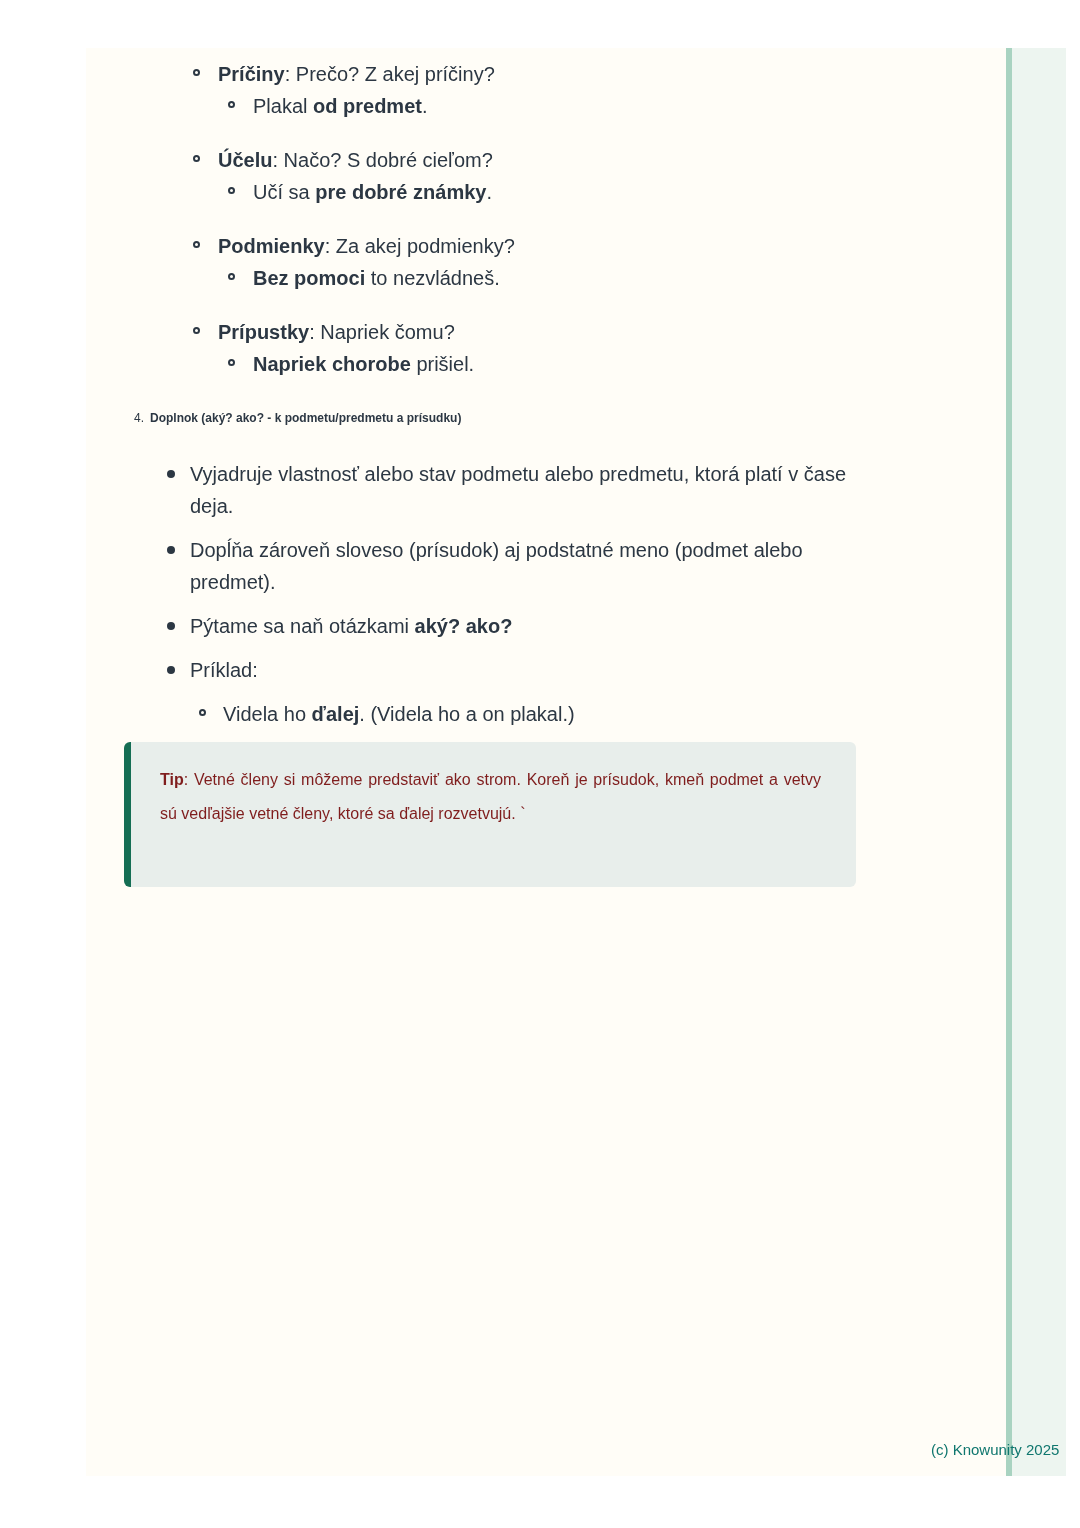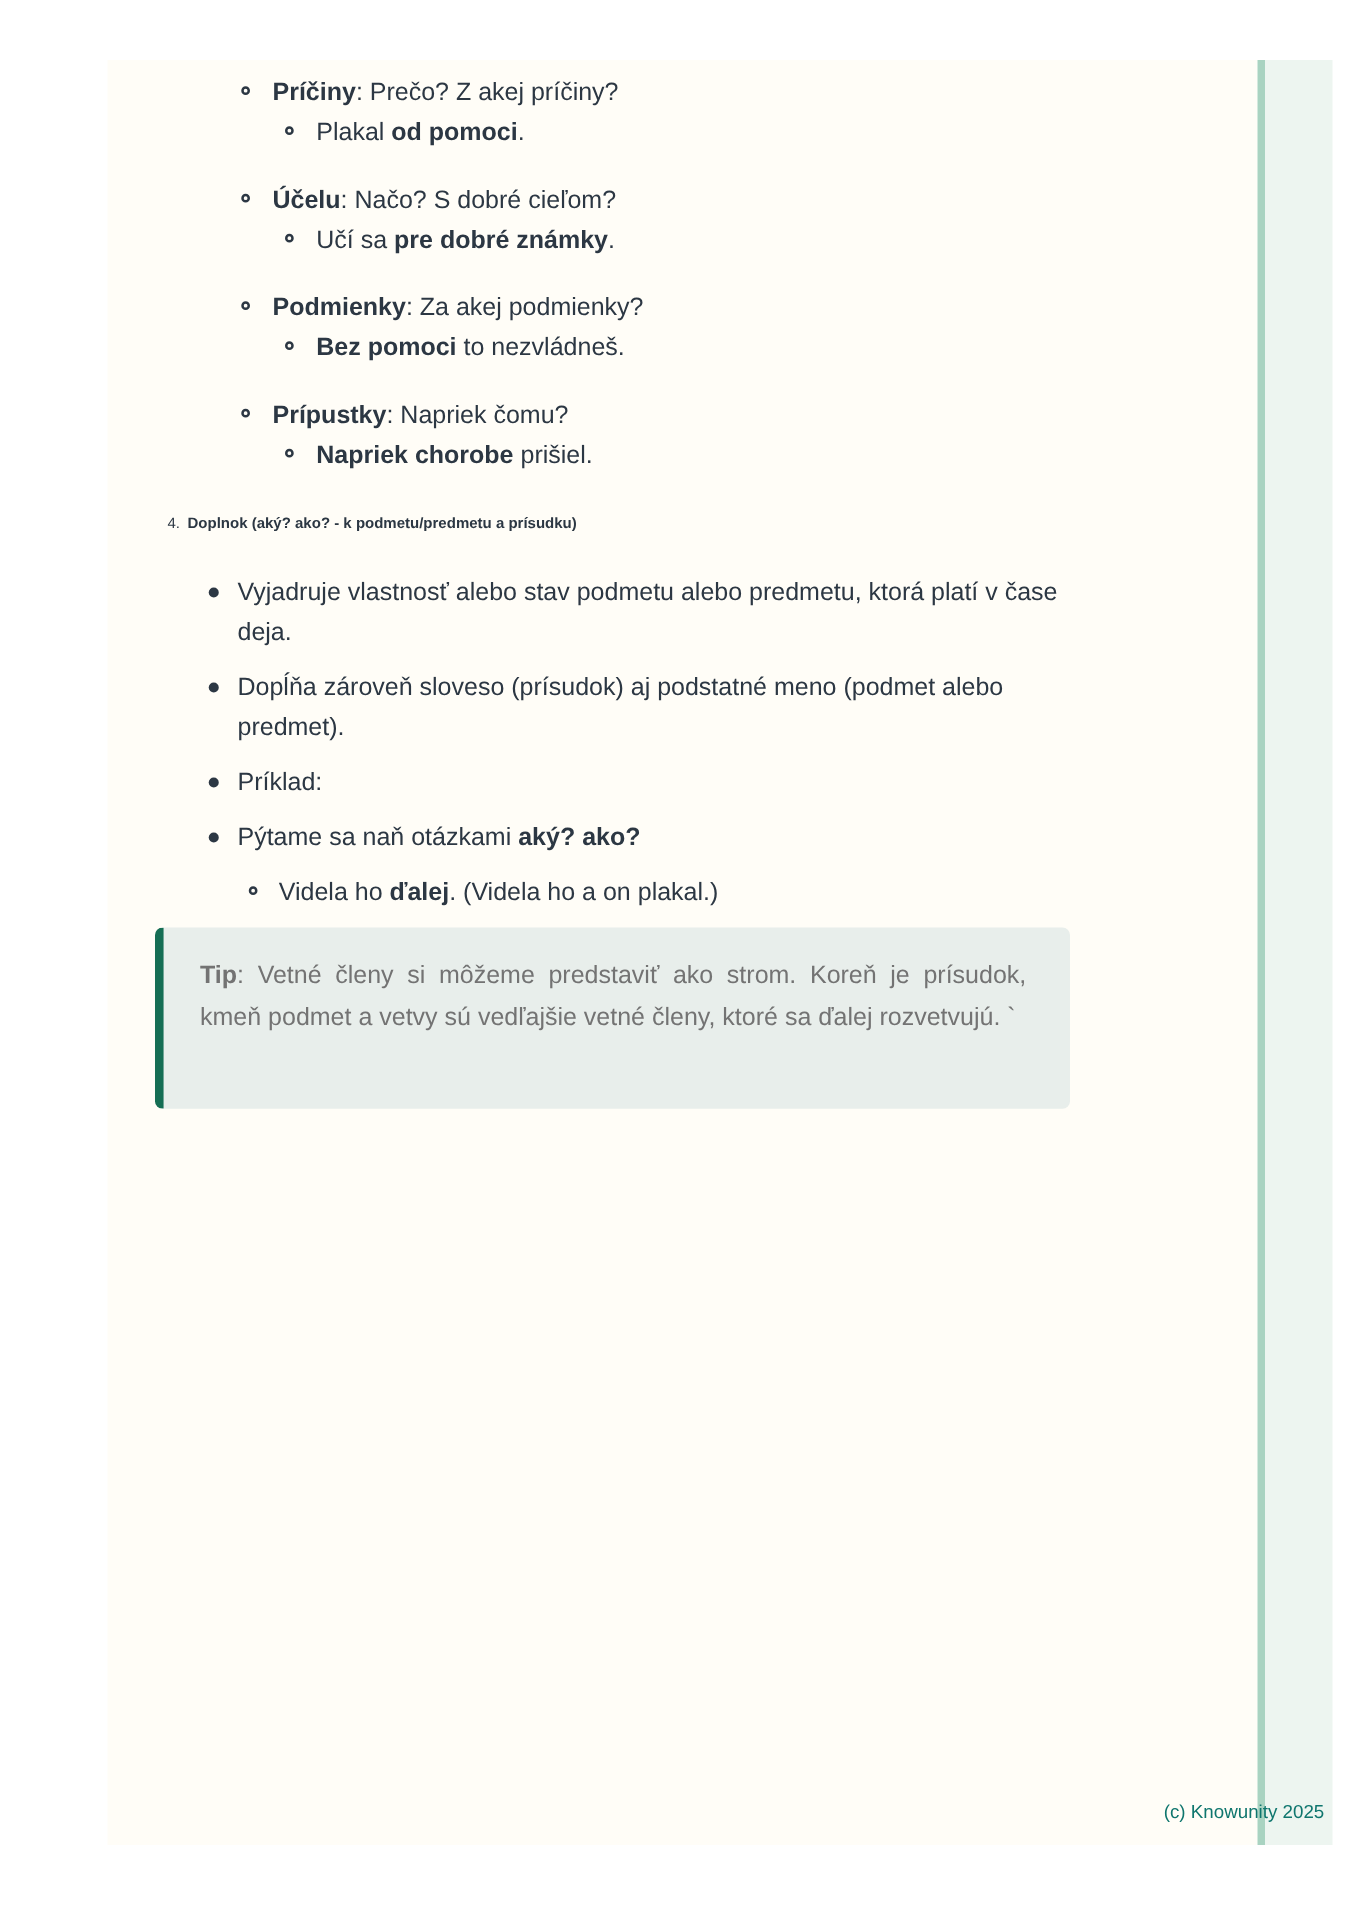--- a/index.html
+++ b/index.html
@@ -44,21 +44,21 @@
   .disc-item { padding-left:104px; margin-bottom:12px; }
   .disc-item .disc { left:81px; }
   .sub-item  { padding-left:137px; margin-bottom:12px; width:820px; }
   .sub-item .ring { left:113px; }
   .tipbox {
     margin-left:38px; width:732px; min-height:145px;
     background:#e8eeeb; border-left:7px solid #156e54; border-radius:6px;
     padding:21px 35px 24px 29px;
   }
   .tip-text {
-    text-align:justify; line-height:34px; font-size:20px; color:#737373;
+    text-align:justify; line-height:34px; font-size:16px; color:#7f1d1d;
   }
   .footer {
     position:absolute; left:900px; top:1441px; z-index:2;
     font-size:15px; line-height:18px; color:#0f766e;
   }
 </style>
 </head>
 <body>
 
 <div class="canvas">
@@ -67,21 +67,21 @@
 
     <section>
 
       <div class="type-group">
         <div class="line term-line">
           <span class="marker ring ring-l2"></span>
           <span class="b">Príčiny</span><span>: Prečo? Z akej príčiny?</span>
         </div>
         <div class="line example-line">
           <span class="marker ring ring-l3"></span>
-          <span><span>Plakal </span><span class="b">od pomoci</span><span>.</span></span>
+          <span><span>Plakal </span><span class="b">od predmet</span><span>.</span></span>
         </div>
       </div>
 
       <div class="type-group">
         <div class="line term-line">
           <span class="marker ring ring-l2"></span>
           <span class="b">Účelu</span><span>: Načo? S dobré cieľom?</span>
         </div>
         <div class="line example-line">
           <span class="marker ring ring-l3"></span>
@@ -124,26 +124,26 @@
         <span><span>Vyjadruje vlastnosť alebo stav podmetu alebo predmetu, ktorá platí v čase deja.</span></span>
       </div>
 
       <div class="line disc-item">
         <span class="marker disc"></span>
         <span><span>Dopĺňa zároveň sloveso (prísudok) aj podstatné meno (podmet alebo predmet).</span></span>
       </div>
 
       <div class="line disc-item">
         <span class="marker disc"></span>
-        <span><span>Príklad:</span></span>
+        <span><span>Pýtame sa naň otázkami </span><span class="b">aký? ako?</span></span>
       </div>
 
       <div class="line disc-item">
         <span class="marker disc"></span>
-        <span><span>Pýtame sa naň otázkami </span><span class="b">aký? ako?</span></span>
+        <span><span>Príklad:</span></span>
       </div>
 
       <div>
         <div class="line sub-item">
           <span class="marker ring"></span>
           <span><span>Videla ho </span><span class="b">ďalej</span><span>. (Videla ho a on plakal.)</span></span>
         </div>
       </div>
 
     </section>

